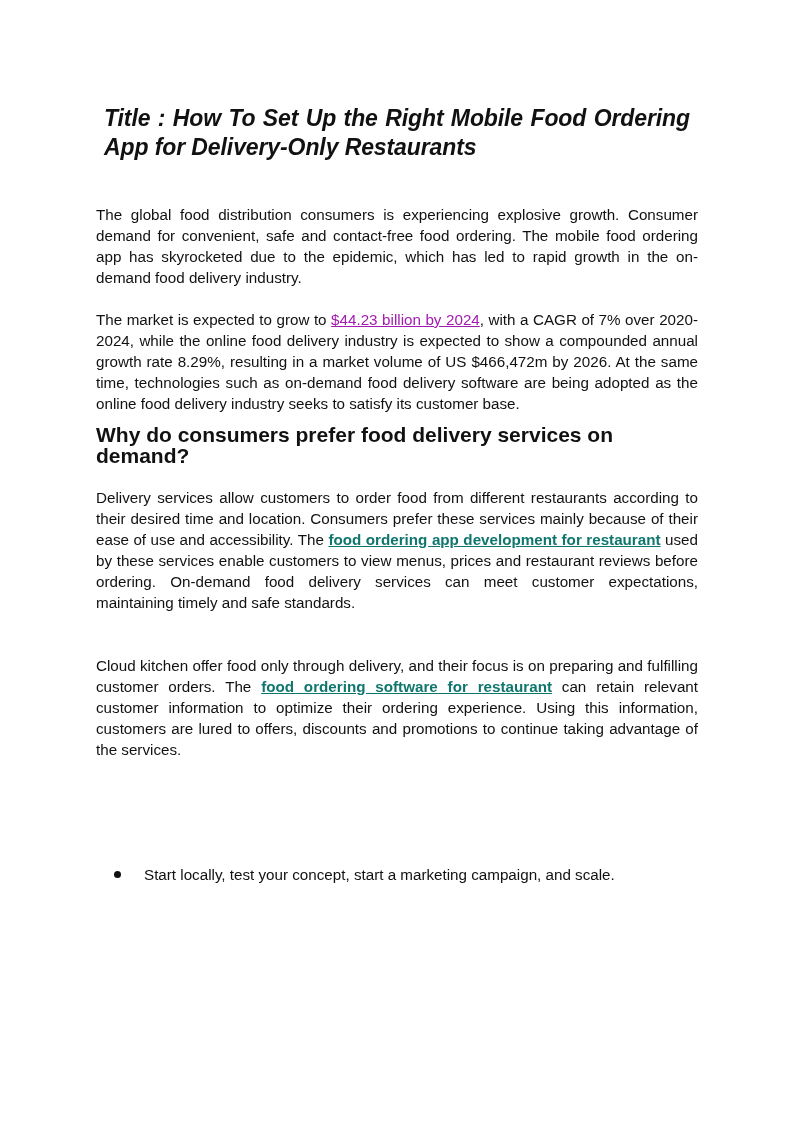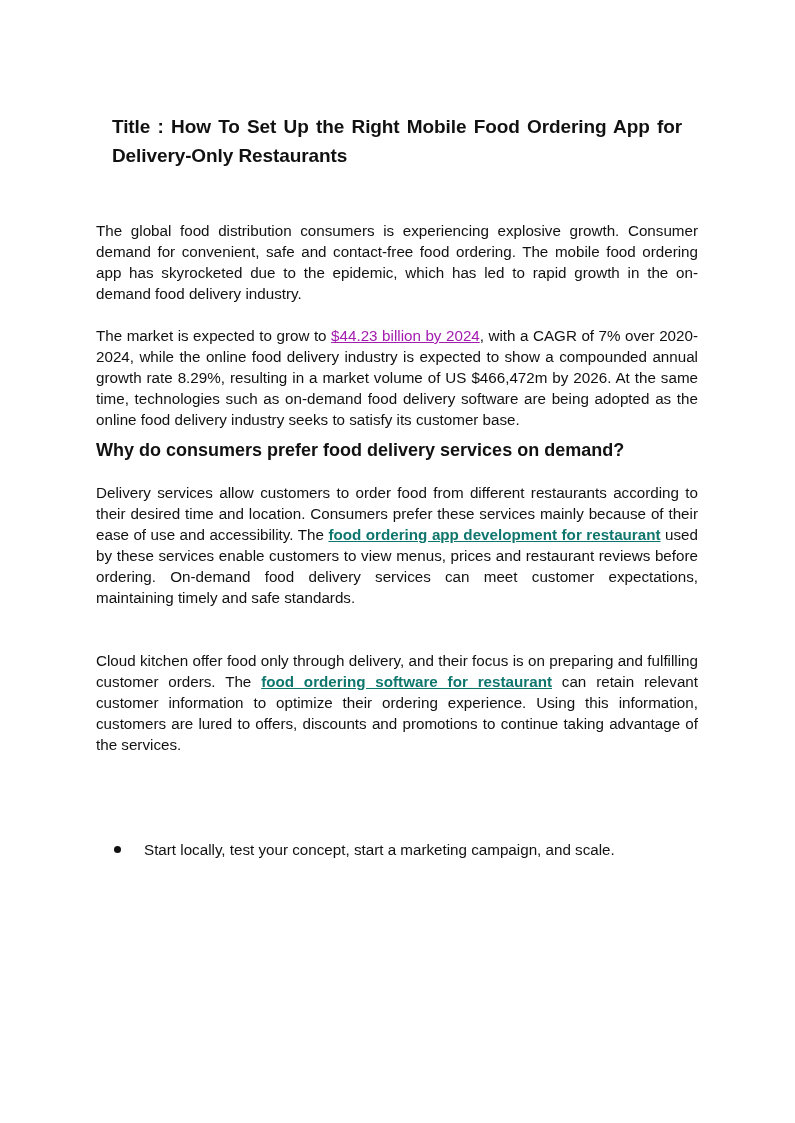--- a/index.html
+++ b/index.html
@@ -3,37 +3,37 @@
 <meta charset="utf-8">
 <style>
   html, body { margin: 0; padding: 0; background: #ffffff; }
   body {
     width: 795px; height: 1123px; position: relative; overflow: hidden;
     font-family: "Liberation Sans", "DejaVu Sans", sans-serif;
     color: #111111;
   }
   .page { position: absolute; left: 96px; top: 96px; width: 602px; }
   h1.title {
-    margin: 16px; font-size: 19px; line-height: 29px; font-weight: bold;
-    text-align: justify; letter-spacing: -0.1px;
+    margin: 8px; font-size: 23px; line-height: 29px; font-weight: bold;
+    text-align: justify; letter-spacing: -0.1px; font-style: italic;
   }
   p {
     margin: 0; font-size: 15.2px; line-height: 21px; text-align: justify;
   }
   .heading {
-    margin: 0; font-size: 18px; line-height: 21px; font-weight: bold;
+    margin: 0; font-size: 21px; line-height: 21px; font-weight: bold;
   }
   a.link {
     color: #0f766e; font-weight: bold; text-decoration: underline;
   }
   .plain-u { text-decoration: underline; color: #a21caf; }
   b { font-weight: normal; }
   .bullet-list { margin: 0; padding: 0; list-style: none; }
   .bullet-list li {
-    position: relative; padding-left: 48px; font-size: 15.2px; line-height: 21px;
+    position: relative; padding-left: 48px; font-size: 15.2px; line-height: 21px; margin-top: 20px;
   }
   .bullet-list li .dot {
     position: absolute; left: 18px; top: 7px; width: 7px; height: 7px;
     border-radius: 50%; background: #111;
   }
 </style>
 </head>
 <body>
 
 <div class="page">

